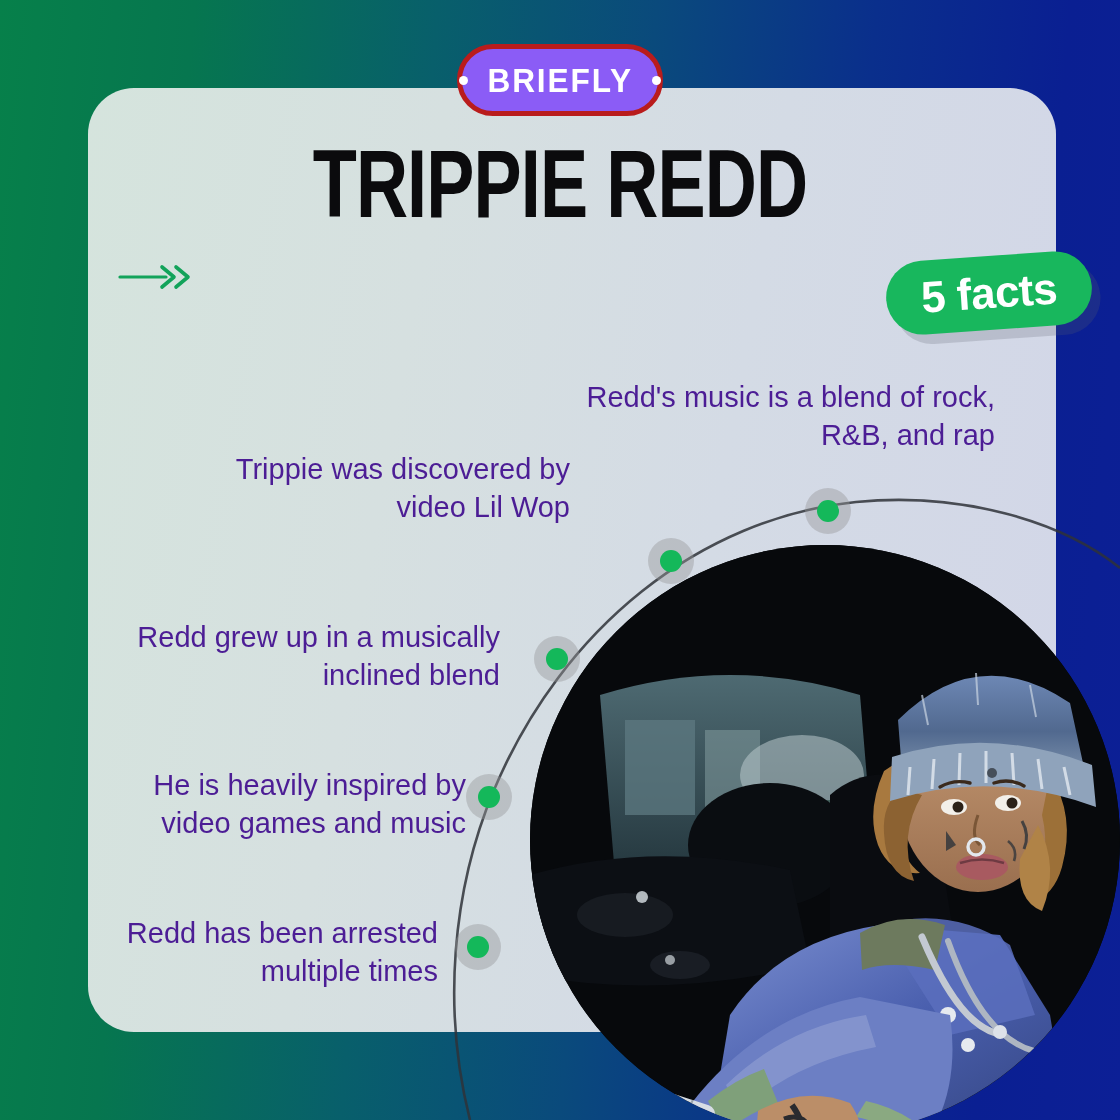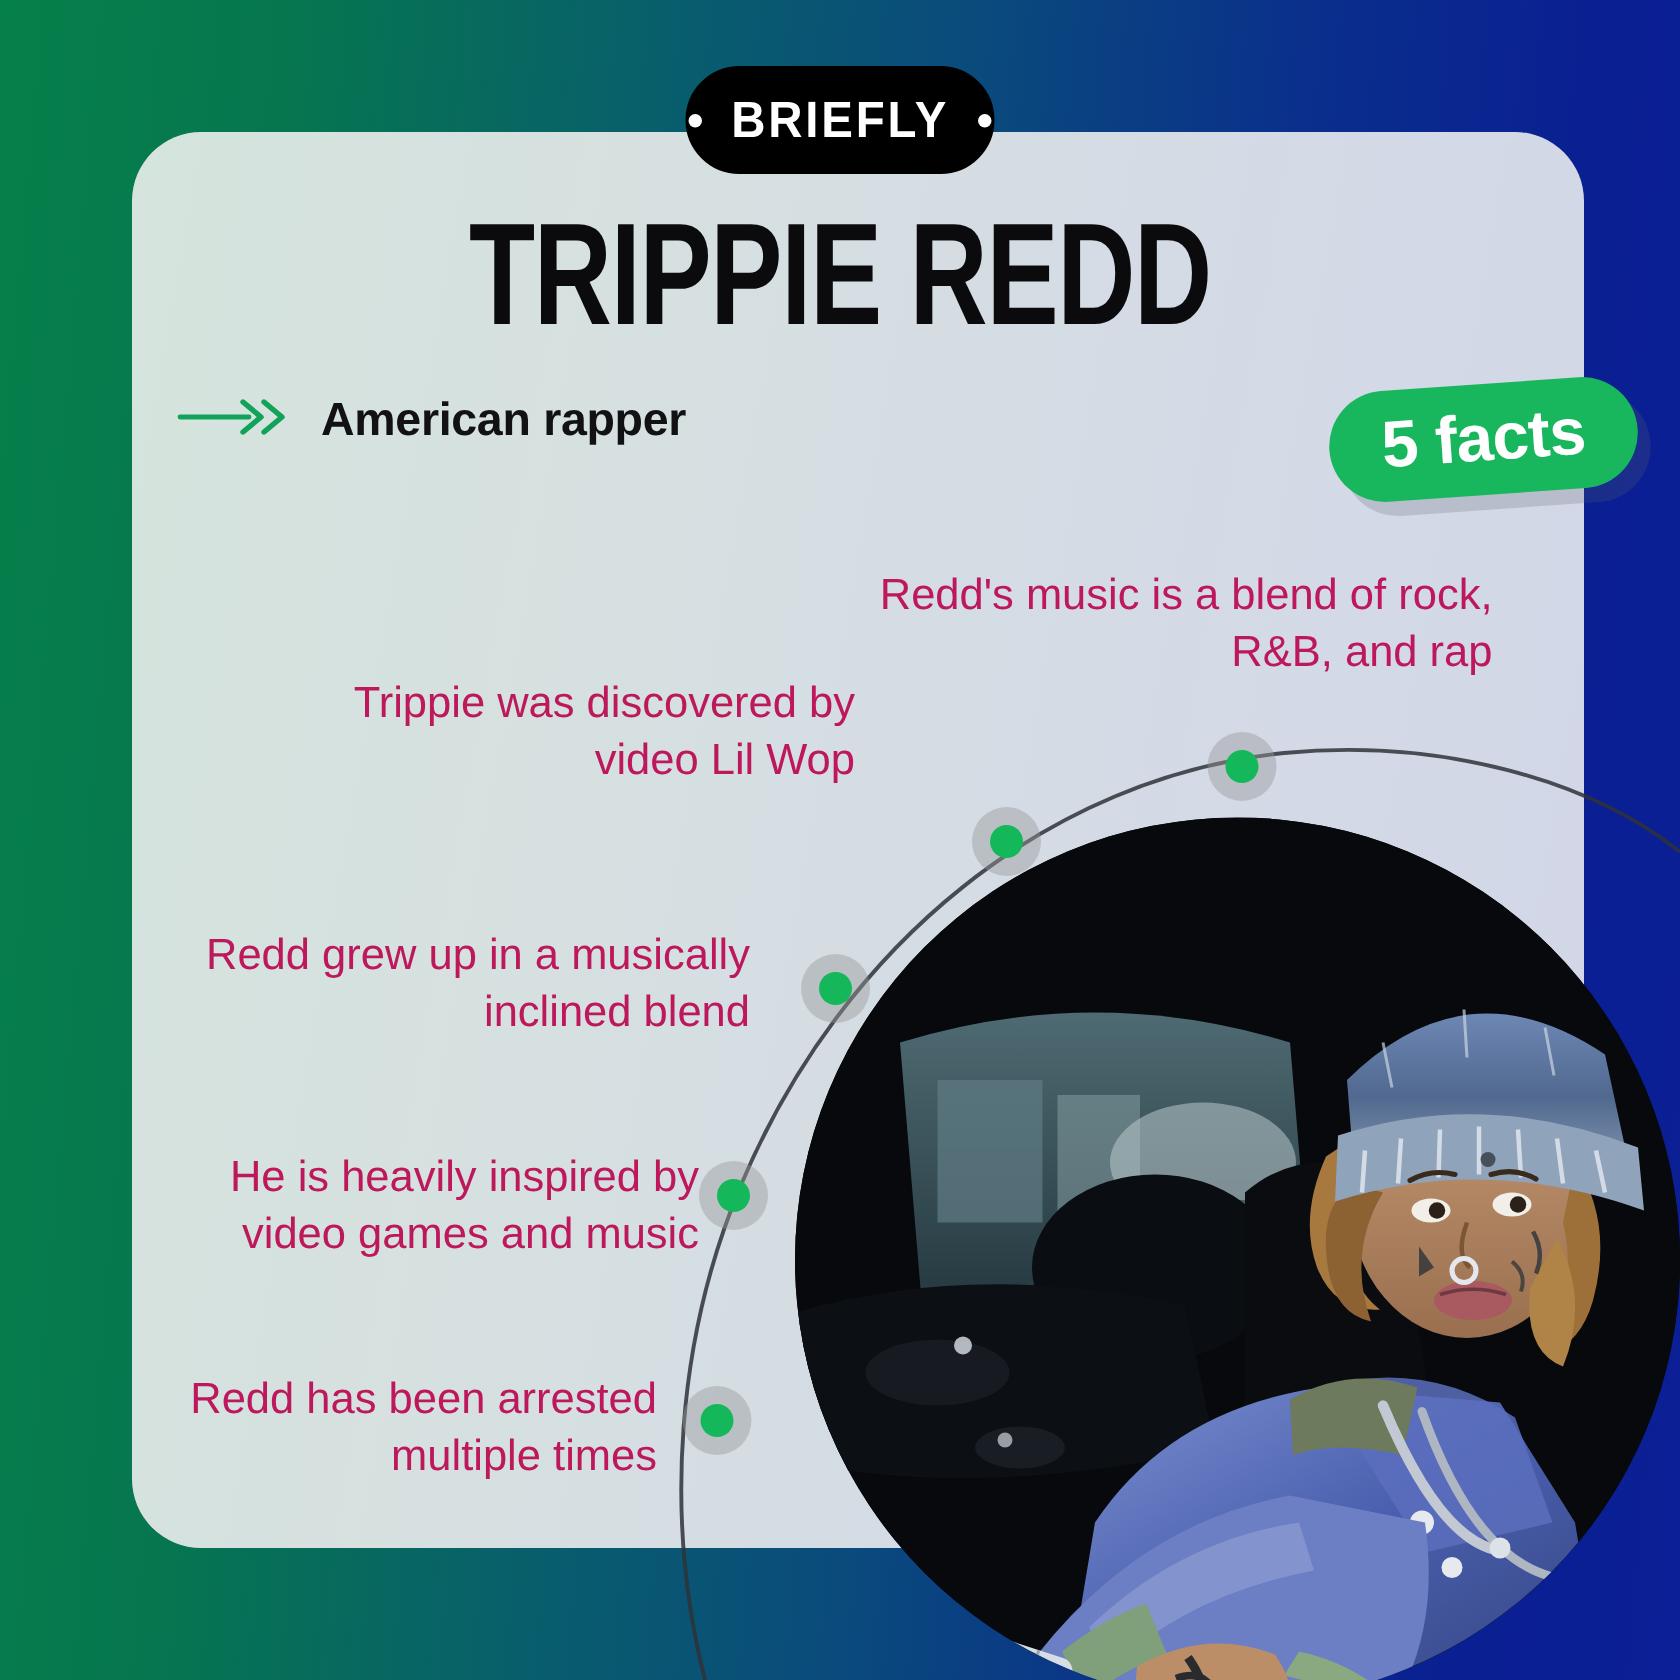--- a/index.html
+++ b/index.html
@@ -27,22 +27,22 @@
     background:linear-gradient(100deg,#d5e4dd 0%, #d6e0e0 32%, #d4dbe5 62%, #d2d6e8 100%);
     overflow:hidden;
   }
 
   
   #briefly {
     position:absolute;
     left:457px; top:44px;
     width:206px; height:72px;
     border-radius:36px;
-    background:#000000;
-    border:5px solid #000000;
+    background:#8b5cf6;
+    border:5px solid #b91c1c;
     display:flex; align-items:center; justify-content:center;
     gap:14px;
     z-index:40;
   }
   #briefly .dot { width:9px; height:9px; border-radius:50%; background:#ffffff; flex:0 0 auto;}
   #briefly .word {
     color:#ffffff;
     font-size:34px;
     font-weight:700;
     letter-spacing:2px;
@@ -123,21 +123,21 @@
   }
   .marker .core {
     position:absolute; left:12px; top:12px;
     width:22px; height:22px; border-radius:50%;
     background:#14b85a;
   }
 
   
   .fact {
     position:absolute;
-    color:#be185d;
+    color:#4c1d95;
     font-size:29px;
     line-height:1.32;
     text-align:right;
     z-index:32;
   }
 </style>
 </head>
 <body>
 
 <div id="card"></div>
@@ -145,21 +145,20 @@
 <div id="title">TRIPPIE REDD</div>
 
 <div id="subtitle-row">
   <span>
     <svg width="80" height="30" viewBox="0 0 80 30">
       <line x1="2" y1="15" x2="48" y2="15" stroke="#12a35a" stroke-width="3.2" stroke-linecap="round"></line>
       <polyline points="44,5 56,15 44,25" fill="none" stroke="#12a35a" stroke-width="3.6" stroke-linecap="round" stroke-linejoin="round"></polyline>
       <polyline points="58,5 70,15 58,25" fill="none" stroke="#12a35a" stroke-width="3.6" stroke-linecap="round" stroke-linejoin="round"></polyline>
     </svg>
   </span>
-  <span id="subtitle-text">American rapper</span>
 </div>
 
 <div id="briefly">
   <span class="dot"></span>
   <span class="word">BRIEFLY</span>
   <span class="dot"></span>
 </div>
 
 <div id="facts-badge">
   <span>5 facts</span>

